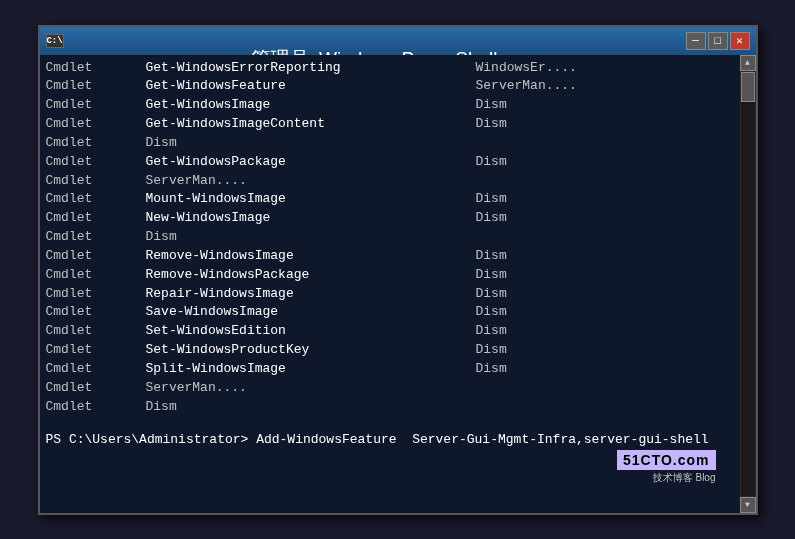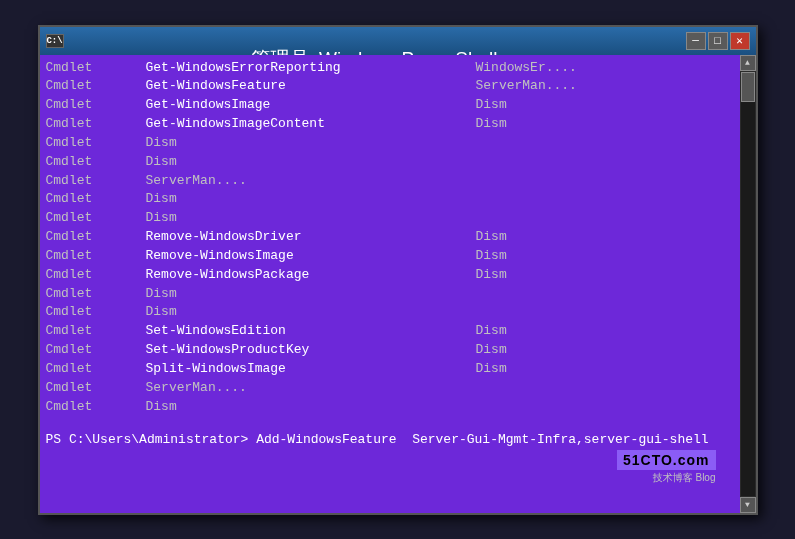--- a/index.html
+++ b/index.html
@@ -65,21 +65,21 @@
       font-size: 11px;
       cursor: pointer;
       color: #fff;
       font-weight: bold;
     }
     .tb-btn-min { background: #5a5a5a; }
     .tb-btn-max { background: #5a5a5a; }
     .tb-btn-close { background: #c0392b; }
     .console-area {
       flex: 1;
-      background: #6d28d9;
+      background: #0f172a;
       color: #c0c0c0;
       font-size: 13px;
       font-family: 'Courier New', Courier, monospace;
       display: flex;
       overflow: hidden;
     }
     .console-content {
       flex: 1;
       padding: 4px 6px;
       overflow: hidden;
@@ -149,21 +149,21 @@
     }
     .watermark {
       position: absolute;
       bottom: 30px;
       right: 42px;
       display: flex;
       flex-direction: column;
       align-items: flex-end;
     }
     .watermark-logo {
-      background: #8b5cf6;
+      background: #c4b5fd;
       color: #000;
       font-size: 14px;
       font-weight: bold;
       padding: 2px 6px;
       font-family: Arial, sans-serif;
       letter-spacing: 1px;
     }
     .watermark-sub {
       color: #c0c0c0;
       font-size: 10px;
@@ -194,29 +194,29 @@
     </div>
 
     <div class="console-area">
       <div class="console-content">
         <div id="cmd-rows-container">
             <div class="cmd-row"><span class="cmd-type">Cmdlet</span><span class="cmd-name">Get-WindowsErrorReporting</span><span class="cmd-module">WindowsEr....</span></div>
             <div class="cmd-row"><span class="cmd-type">Cmdlet</span><span class="cmd-name">Get-WindowsFeature</span><span class="cmd-module">ServerMan....</span></div>
             <div class="cmd-row"><span class="cmd-type">Cmdlet</span><span class="cmd-name">Get-WindowsImage</span><span class="cmd-module">Dism</span></div>
             <div class="cmd-row"><span class="cmd-type">Cmdlet</span><span class="cmd-name">Get-WindowsImageContent</span><span class="cmd-module">Dism</span></div>
             <div class="cmd-row"><span class="cmd-type">Cmdlet</span><span class="cmd-module">Dism</span></div>
+            <div class="cmd-row"><span class="cmd-type">Cmdlet</span><span class="cmd-name">Get-WindowsPackage</span><span class="cmd-module">Dism</span></div>
+            <div class="cmd-row"><span class="cmd-type">Cmdlet</span><span class="cmd-module">ServerMan....</span></div>
+            <div class="cmd-row"><span class="cmd-type">Cmdlet</span><span class="cmd-name">Mount-WindowsImage</span><span class="cmd-module">Dism</span></div>
+            <div class="cmd-row"><span class="cmd-type">Cmdlet</span><span class="cmd-name">New-WindowsImage</span><span class="cmd-module">Dism</span></div>
             <div class="cmd-row"><span class="cmd-type">Cmdlet</span><span class="cmd-module">Dism</span></div>
-            <div class="cmd-row"><span class="cmd-type">Cmdlet</span><span class="cmd-module">ServerMan....</span></div>
-            <div class="cmd-row"><span class="cmd-type">Cmdlet</span><span class="cmd-module">Dism</span></div>
-            <div class="cmd-row"><span class="cmd-type">Cmdlet</span><span class="cmd-module">Dism</span></div>
-            <div class="cmd-row"><span class="cmd-type">Cmdlet</span><span class="cmd-name">Remove-WindowsDriver</span><span class="cmd-module">Dism</span></div>
             <div class="cmd-row"><span class="cmd-type">Cmdlet</span><span class="cmd-name">Remove-WindowsImage</span><span class="cmd-module">Dism</span></div>
             <div class="cmd-row"><span class="cmd-type">Cmdlet</span><span class="cmd-name">Remove-WindowsPackage</span><span class="cmd-module">Dism</span></div>
-            <div class="cmd-row"><span class="cmd-type">Cmdlet</span><span class="cmd-module">Dism</span></div>
-            <div class="cmd-row"><span class="cmd-type">Cmdlet</span><span class="cmd-module">Dism</span></div>
+            <div class="cmd-row"><span class="cmd-type">Cmdlet</span><span class="cmd-name">Repair-WindowsImage</span><span class="cmd-module">Dism</span></div>
+            <div class="cmd-row"><span class="cmd-type">Cmdlet</span><span class="cmd-name">Save-WindowsImage</span><span class="cmd-module">Dism</span></div>
             <div class="cmd-row"><span class="cmd-type">Cmdlet</span><span class="cmd-name">Set-WindowsEdition</span><span class="cmd-module">Dism</span></div>
             <div class="cmd-row"><span class="cmd-type">Cmdlet</span><span class="cmd-name">Set-WindowsProductKey</span><span class="cmd-module">Dism</span></div>
             <div class="cmd-row"><span class="cmd-type">Cmdlet</span><span class="cmd-name">Split-WindowsImage</span><span class="cmd-module">Dism</span></div>
             <div class="cmd-row"><span class="cmd-type">Cmdlet</span><span class="cmd-module">ServerMan....</span></div>
             <div class="cmd-row"><span class="cmd-type">Cmdlet</span><span class="cmd-module">Dism</span></div>
           </div>
         <div class="blank-line"></div>
         <div class="ps-prompt">PS C:\Users\Administrator&gt; Add-WindowsFeature  Server-Gui-Mgmt-Infra,server-gui-shell</div>
       </div>
       <div class="scrollbar">

